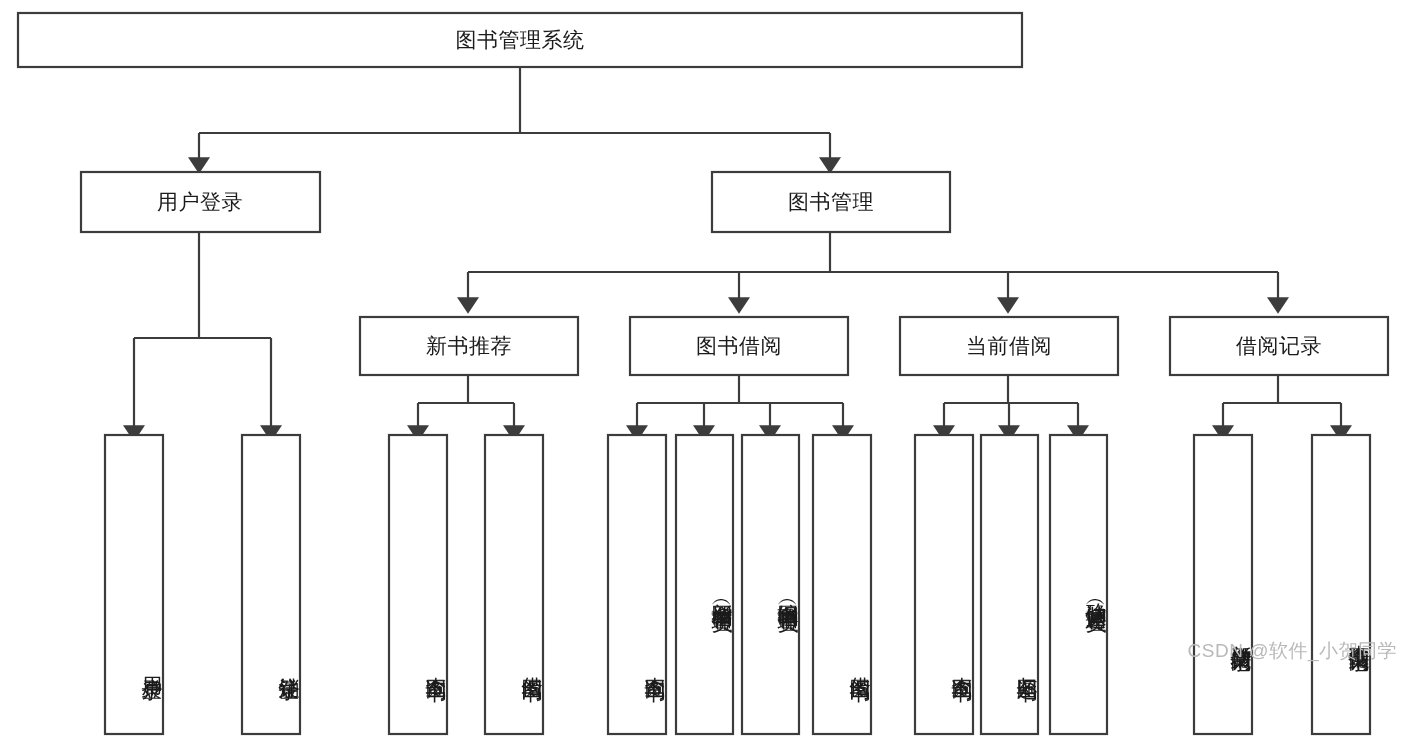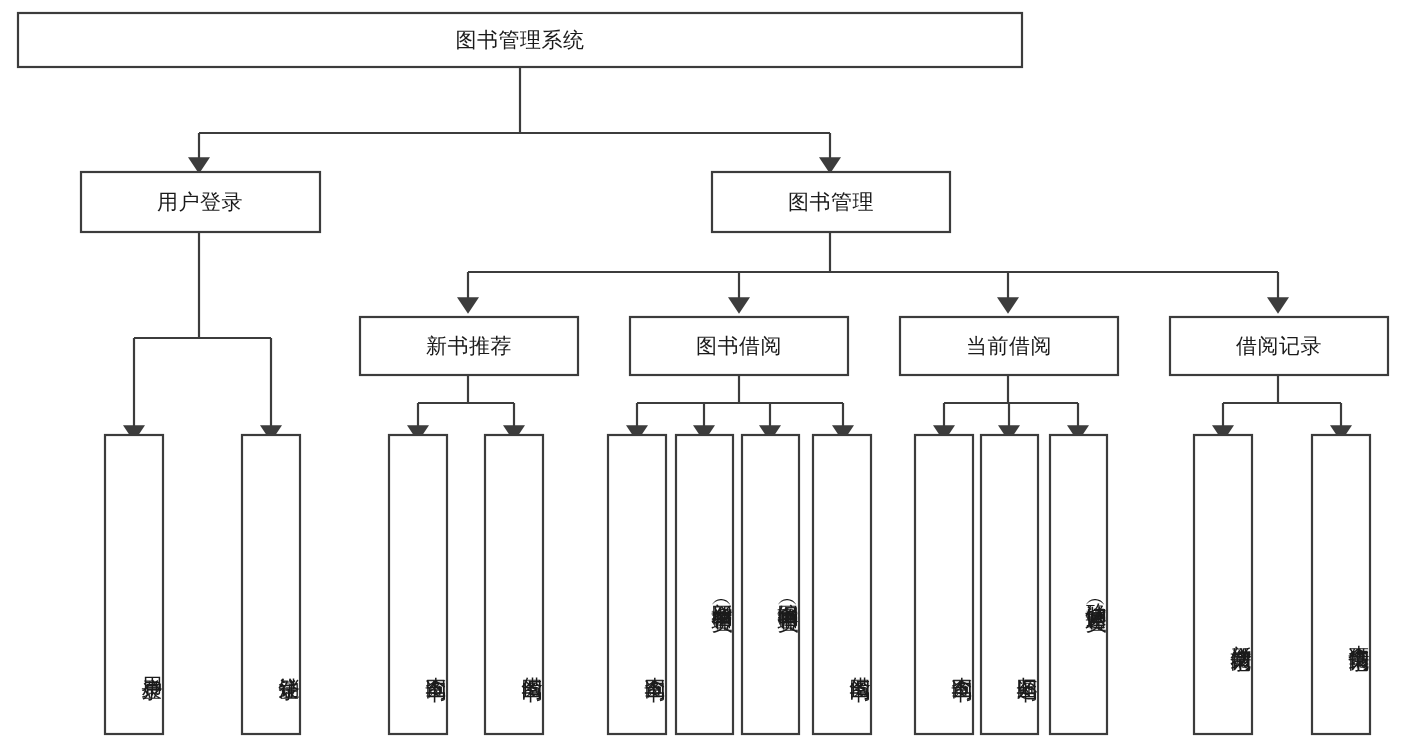--- a/index.html
+++ b/index.html
@@ -199,13 +199,14 @@
   <div class="node-label-v" style="left:742px; top:435px; width:57px; height:299px; padding-top:8px;">编辑图书（管理员）</div>
   <div class="node-label-v" style="left:813px; top:435px; width:58px; height:299px; padding-top:78px;">借阅图书</div>
 
   <div class="node-label-v" style="left:915px; top:435px; width:58px; height:299px; padding-top:78px;">查询图书</div>
   <div class="node-label-v" style="left:981px; top:435px; width:57px; height:299px; padding-top:78px;">归还图书</div>
   <div class="node-label-v" style="left:1050px; top:435px; width:57px; height:299px; padding-top:8px;">确认归还（管理员）</div>
 
   <div class="node-label-v" style="left:1194px; top:435px; width:58px; height:299px; padding-top:48px;">新增借阅记录</div>
   <div class="node-label-v" style="left:1312px; top:435px; width:58px; height:299px; padding-top:48px;">查询借阅记录</div>
 
+  <div class="watermark">CSDN @软件_小贺同学</div>
 </div>
 
 </body></html>

